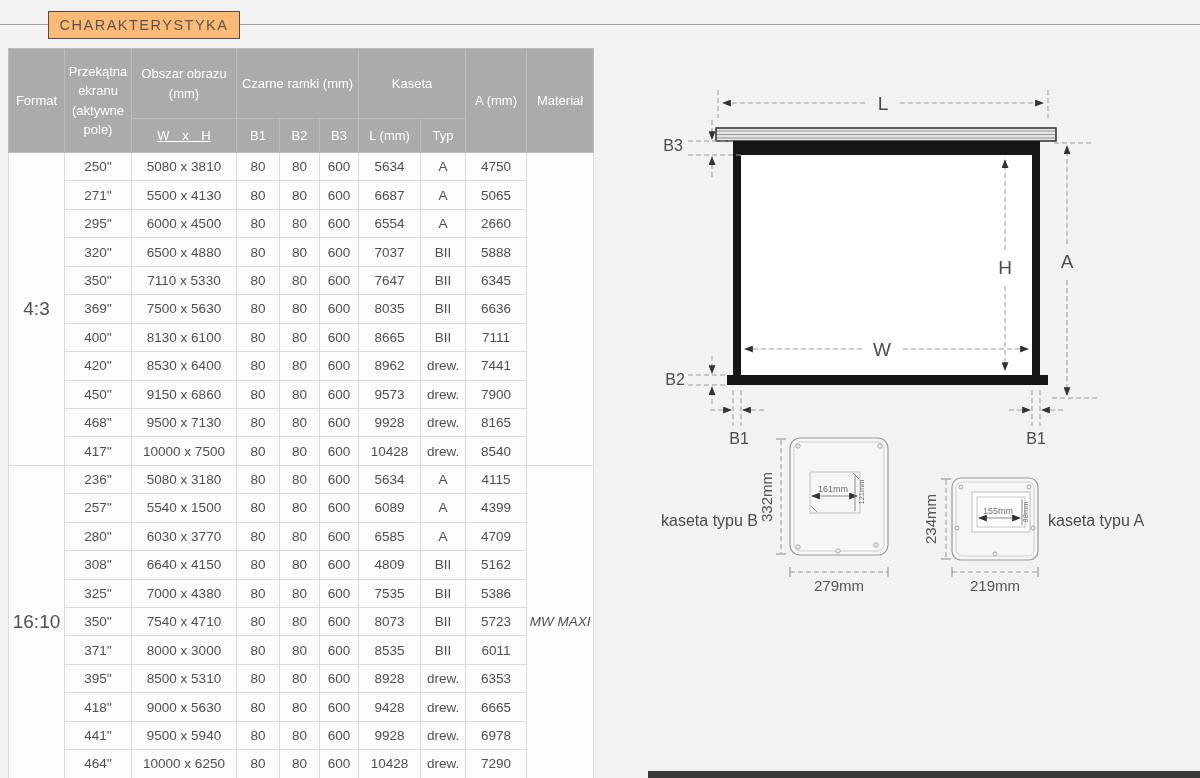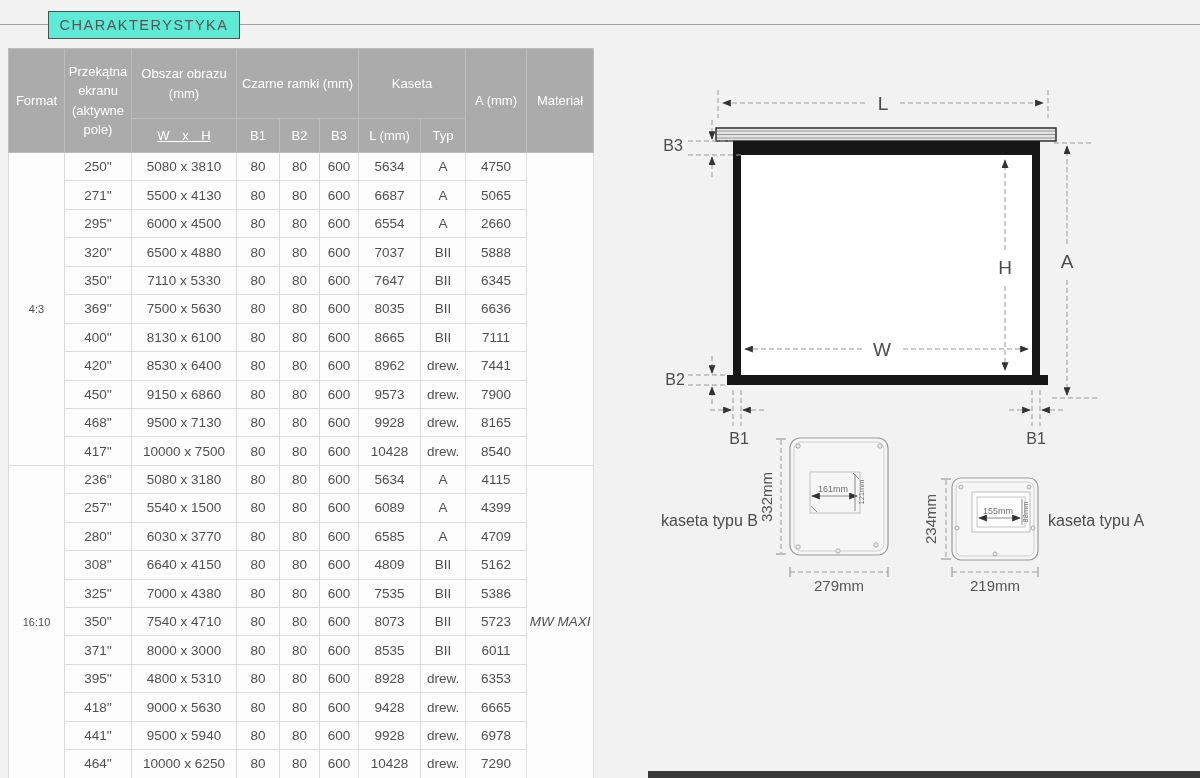--- a/index.html
+++ b/index.html
@@ -6,21 +6,21 @@
   body{
     width:1200px;height:778px;position:relative;overflow:hidden;
     background:#f2f2f2;
     font-family:"Liberation Sans",sans-serif;
     color:#4f4f51;
   }
   
   .title-line{position:absolute;top:24px;left:0;width:1200px;height:1px;background:#9f9f9f;}
   .title-box{
     position:absolute;top:11px;left:48px;width:190px;height:26px;
-    background:#5eead4;border:1px solid #4d4d4d;
+    background:#fdba74;border:1px solid #4d4d4d;
     display:flex;align-items:center;justify-content:center;
     font-size:14.5px;letter-spacing:1.5px;color:#555;
   }
   
   table.spec{
     position:absolute;left:8px;top:48px;width:585px;
     border-collapse:collapse;table-layout:fixed;
   }
   table.spec th{
     background:#ababab;color:#fff;font-weight:400;font-size:13px;
@@ -28,21 +28,21 @@
     line-height:1.5;padding:0 2px;
   }
   table.spec thead tr.h1{height:70px;}
   table.spec thead tr.h2{height:34px;}
   table.spec td{
     background:#fdfdfd;border:1px solid #dcdcdc;
     font-size:13.5px;text-align:center;vertical-align:middle;
     padding:0;color:#4f4f51;
   }
   table.spec tbody tr{height:28.45px;}
-  table.spec td.fmt{font-size:11px;margin-left:8px;}
+  table.spec td.fmt{font-size:19px;margin-left:8px;}
   table.spec td.mat{font-size:13.5px;font-style:italic;}
   th.wxh{word-spacing:9px;text-decoration:underline;}
   
   .diagram{position:absolute;left:600px;top:60px;width:600px;height:540px;}
   .dim{stroke:#999;stroke-width:1;stroke-dasharray:5 3;fill:none;}
   .thin{stroke:#8a8a8a;stroke-width:1;fill:none;}
   .lbl{fill:#4c4c4c;font-size:19px;font-family:"Liberation Sans",sans-serif;}
   .lbl-s{fill:#4c4c4c;font-size:16px;font-family:"Liberation Sans",sans-serif;}
   .mm{fill:#555;font-size:15px;font-family:"Liberation Sans",sans-serif;}
   .tiny{fill:#6d6d6d;font-size:9px;font-family:"Liberation Sans",sans-serif;}
@@ -273,21 +273,21 @@
         <td>8000 x 3000</td>
         <td>80</td>
         <td>80</td>
         <td>600</td>
         <td>8535</td>
         <td>BII</td>
         <td>6011</td>
       </tr>
       <tr>
         <td>395''</td>
-        <td>4800 x 5310</td>
+        <td>8500 x 5310</td>
         <td>80</td>
         <td>80</td>
         <td>600</td>
         <td>8928</td>
         <td>drew.</td>
         <td>6353</td>
       </tr>
       <tr>
         <td>418''</td>
         <td>9000 x 5630</td>

